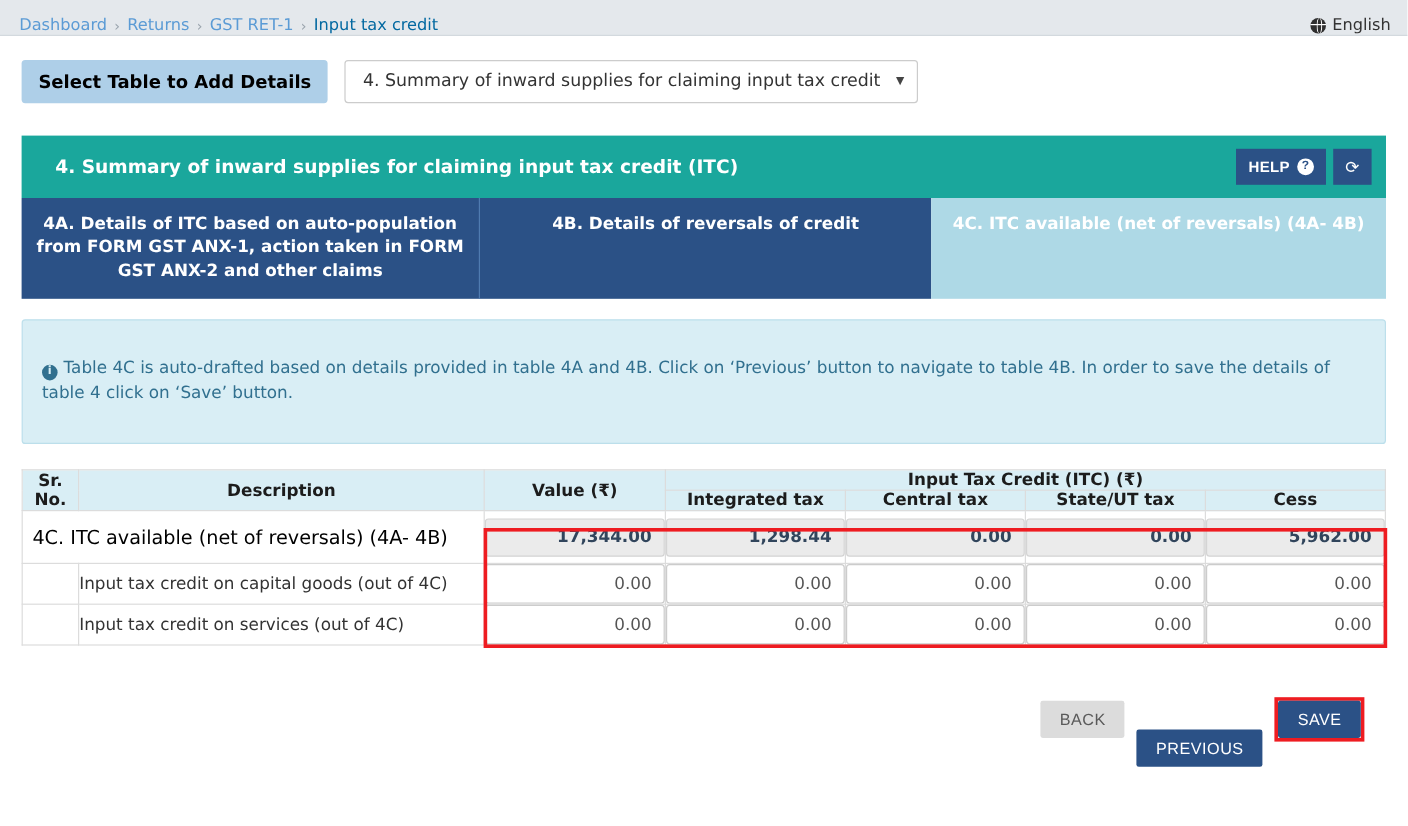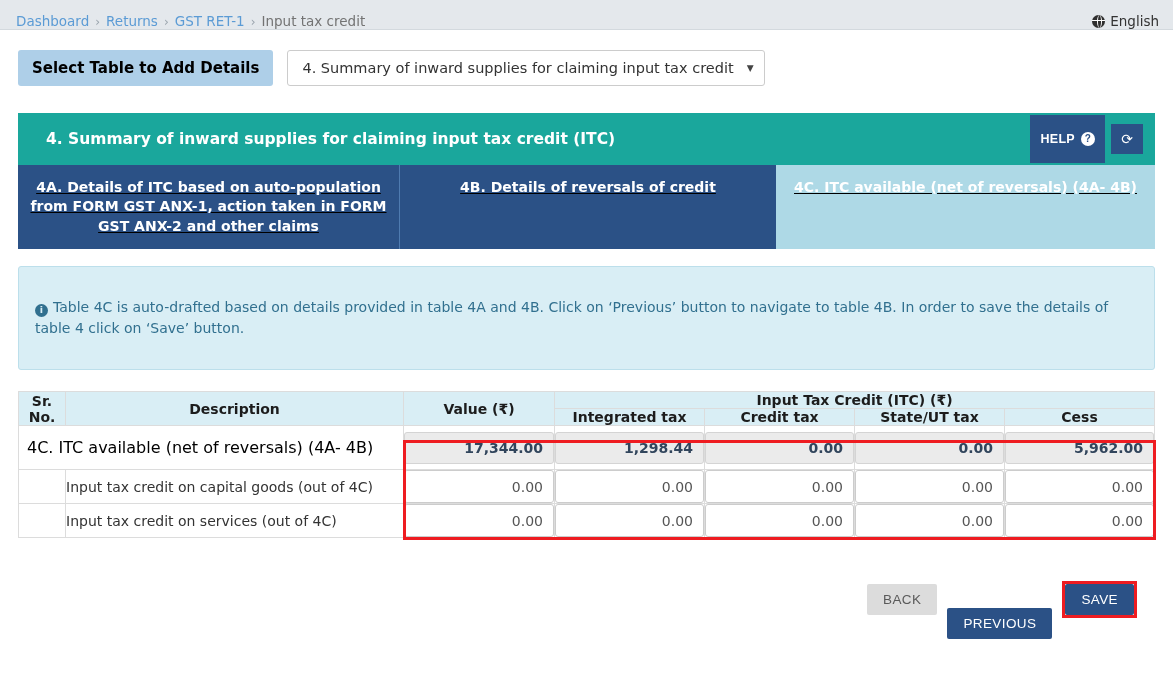--- a/index.html
+++ b/index.html
@@ -15,21 +15,21 @@
   .breadcrumb-bar {
     height: 30px;
     background: #e4e8ec;
     border-bottom: 1px solid #d3d9de;
     display: flex;
     align-items: flex-end;
     padding: 0 14px 0 16px;
     font-size: 13.5px;
   }
   .crumb-link { color: #5b9bd5; text-decoration: none; white-space: nowrap; }
-  .crumb-current { color: #737373; white-space: nowrap; }
+  .crumb-current { color: #0369a1; white-space: nowrap; }
   .crumb-sep { color: #9aa4ad; margin: 0 6px; font-size: 12px; }
   .lang-wrap {
     margin-left: auto;
     display: flex; align-items: center; gap: 5px;
     color: #333; font-size: 13.5px; white-space: nowrap;
   }
   .globe {
     width: 13px; height: 13px; display: inline-block;
     border-radius: 50%;
     background: #2f2f2f;
@@ -86,41 +86,41 @@
     color: #fff;
     height: 52px;
     display: flex; align-items: center;
     padding: 0 12px 0 28px;
   }
   .panel-title { font-size: 15.5px; font-weight: bold; }
   .panel-actions { margin-left: auto; display: flex; gap: 6px; align-items: center; }
   .btn-help {
     background: #2b5186; color: #fff;
     font-size: 12.5px; font-weight: bold;
-    height: 48px; padding: 0 10px;
+    height: 30px; padding: 0 10px;
     display: flex; align-items: center; gap: 6px;
     border: none; cursor: pointer; letter-spacing: .3px;
   }
   .q-circle {
     width: 14px; height: 14px; border-radius: 50%;
     background: #fff; color: #2b5186;
     font-size: 10px; font-weight: bold;
     display: inline-flex; align-items: center; justify-content: center;
     line-height: 1;
   }
   .btn-refresh {
     background: #2b5186; color: #fff;
     width: 32px; height: 30px;
     display: flex; align-items: center; justify-content: center;
     border: none; cursor: pointer;
     font-size: 14px;
   }
 
   
-  .tabs { display: flex; text-decoration: underline; }
+  .tabs { display: flex; }
   .tab {
     padding: 13px 10px;
     text-align: center;
     font-size: 14px; font-weight: bold;
     line-height: 1.38;
     cursor: pointer;
   }
   .tab-a { flex: 0 0 382px; background: #2b5186; color: #fff; border-right: 1px solid #4f7bb0; }
   .tab-b { flex: 0 0 376px; background: #2b5186; color: #fff; }
   .tab-c { flex: 1 1 auto; background: #aed9e6; color: #ffffff; }
@@ -290,21 +290,21 @@
       </colgroup>
       <thead>
         <tr>
           <th rowspan="2">Sr. No.</th>
           <th rowspan="2">Description</th>
           <th rowspan="2">Value (₹)</th>
           <th colspan="4">Input Tax Credit (ITC) (₹)</th>
         </tr>
         <tr>
           <th>Integrated tax</th>
-          <th>Credit tax</th>
+          <th>Central tax</th>
           <th>State/UT tax</th>
           <th>Cess</th>
         </tr>
       </thead>
       <tbody>
 
         <tr>
           <td class="sr" colspan="2">
             <div class="desc-bold" style="padding:12px 10px 12px 8px;">4C. ITC available (net of reversals) (4A- 4B)</div>
           </td>

